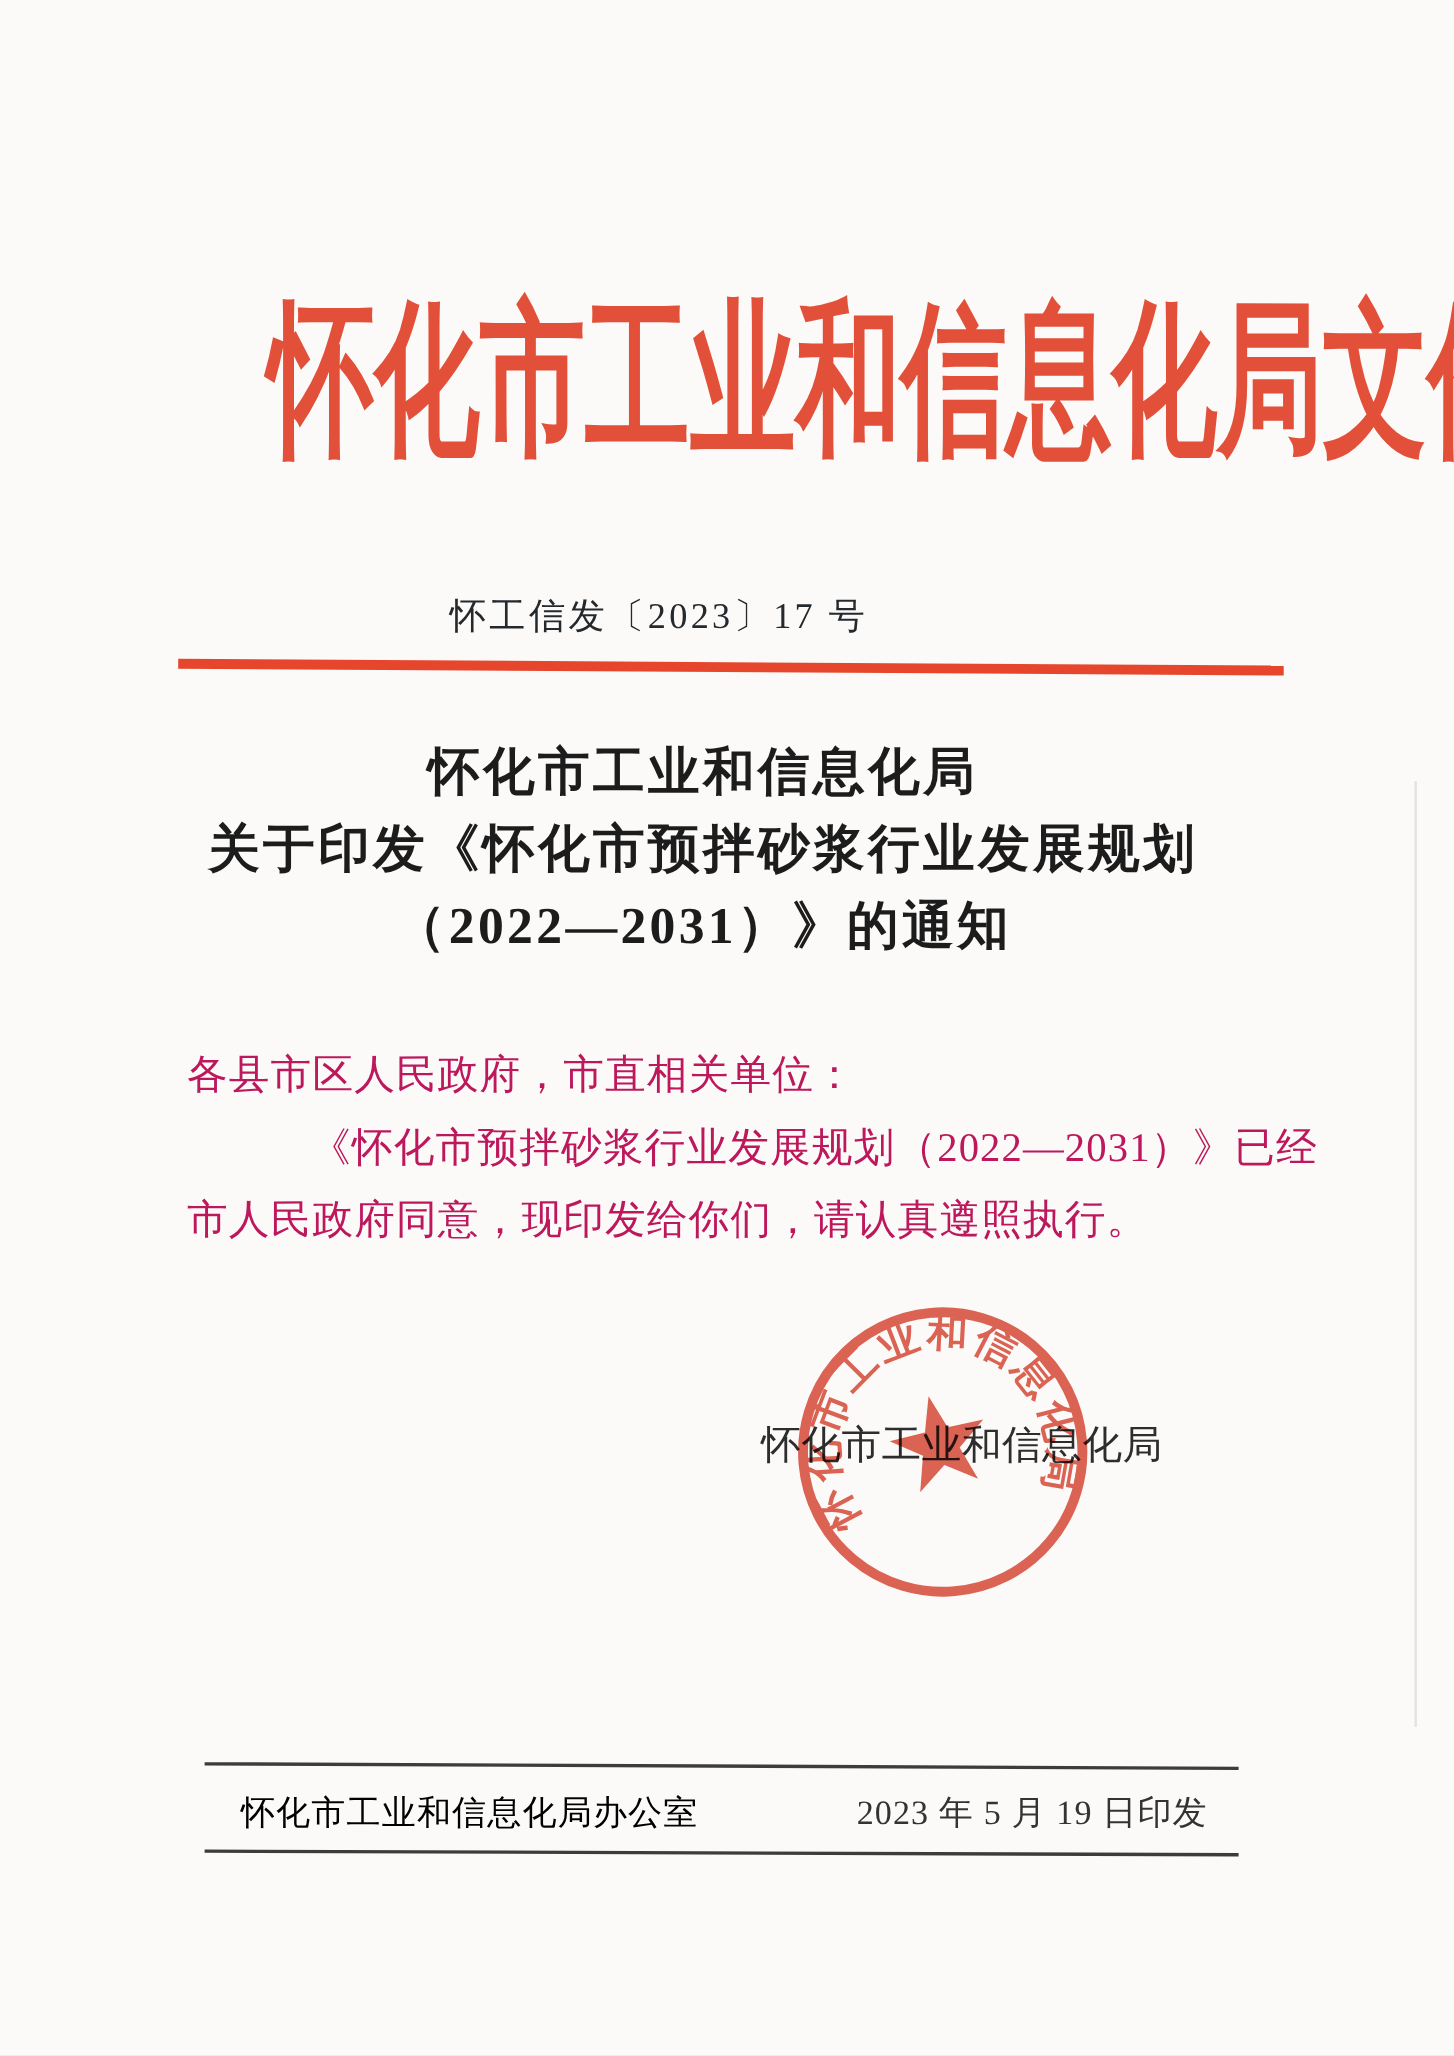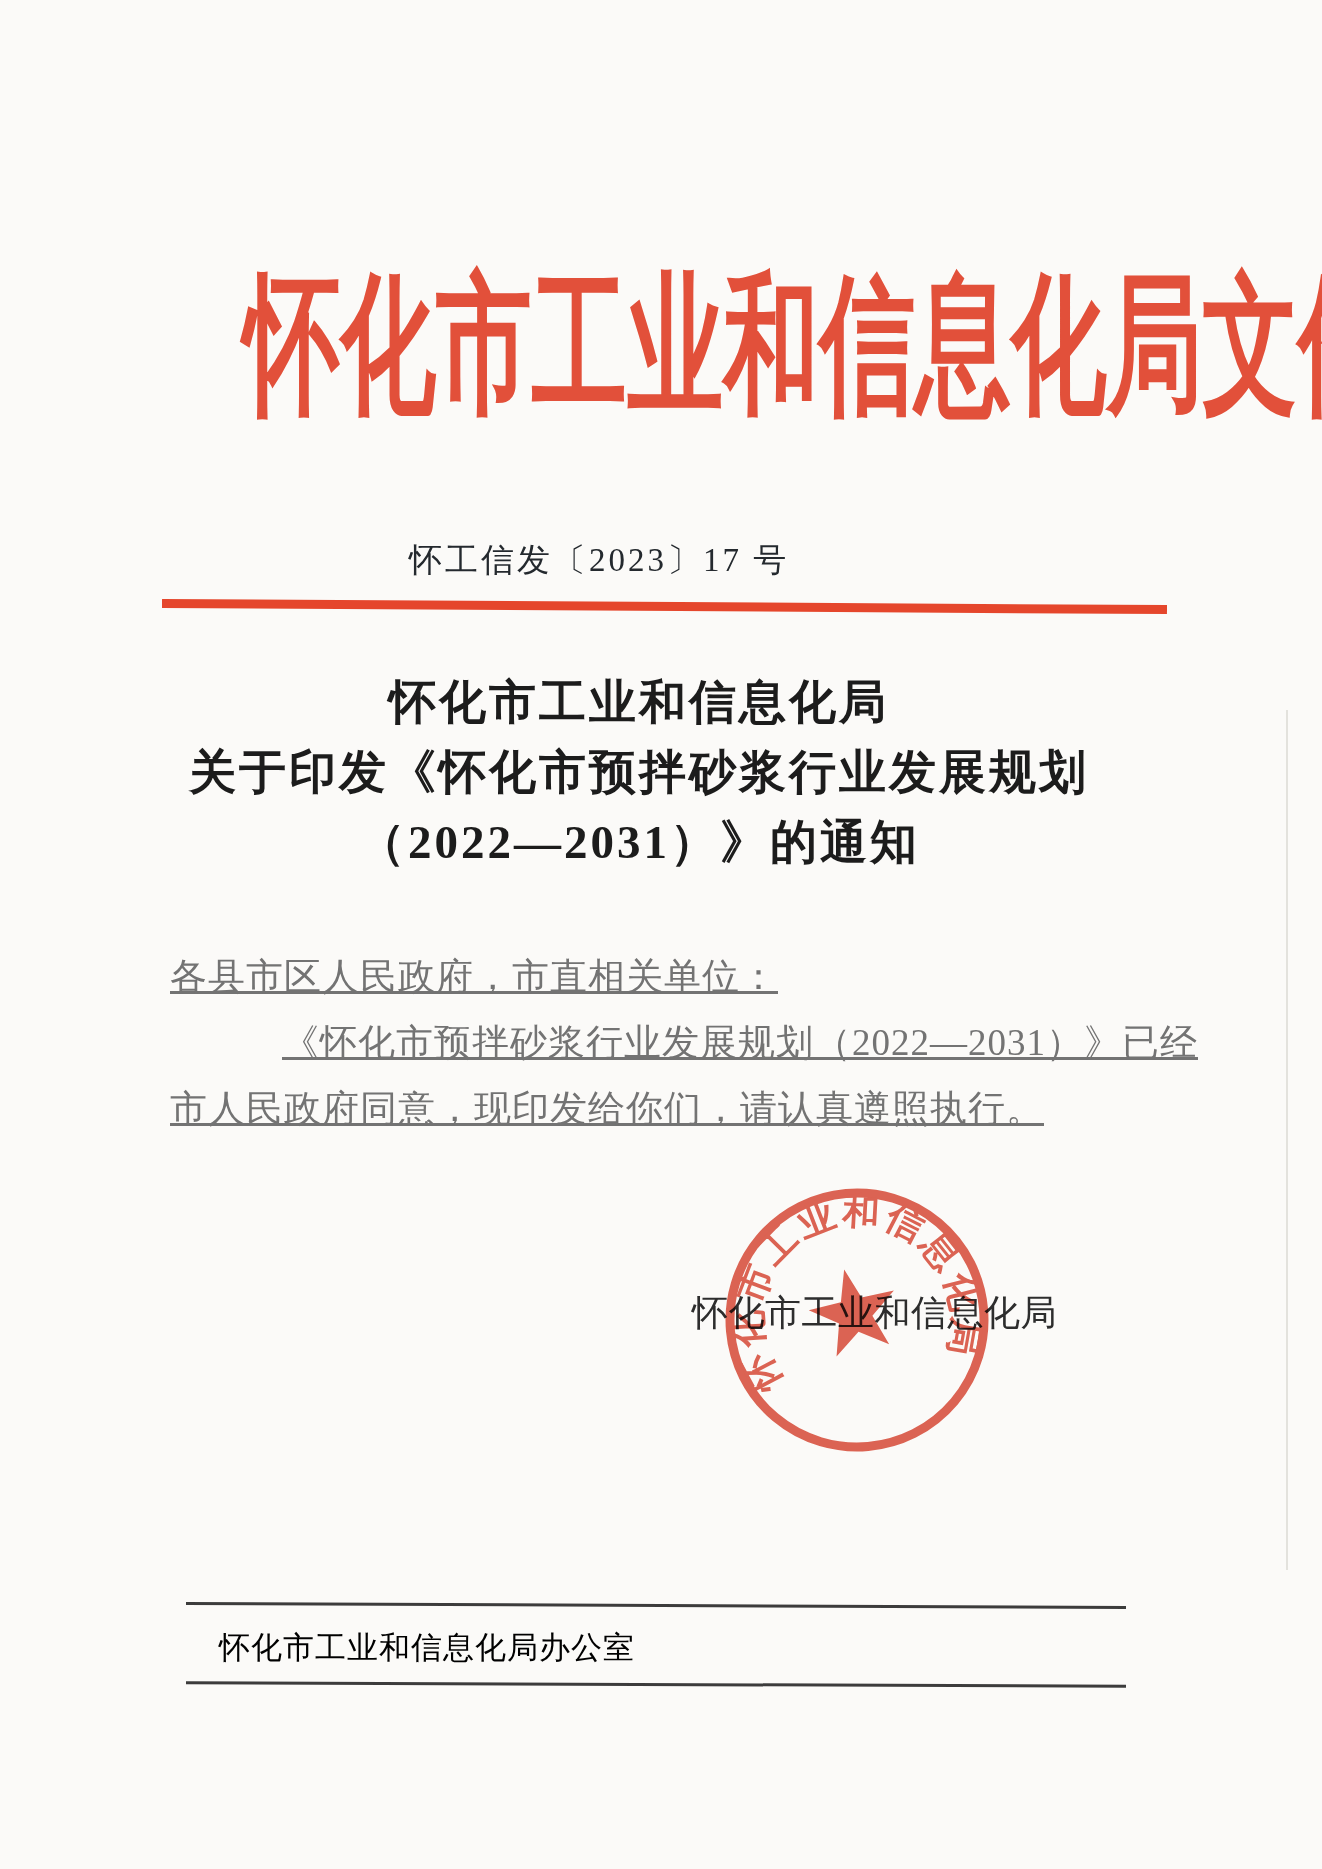--- a/index.html
+++ b/index.html
@@ -68,24 +68,23 @@
     font-weight: 700;
     line-height: 70px;
     letter-spacing: 3px;
     white-space: nowrap;
   }
 
   
   .body-line {
     position: absolute;
     font-size: 37px;
-    color: #737373;
+    color: #be185d;
     letter-spacing: 1px;
     white-space: nowrap;
-    text-decoration: underline;
   }
   .salutation { top: 952px; left: 170px; }
   .body-l2    { top: 1018px; left: 282px; text-align: center; }
   .body-l3    { top: 1084px; left: 170px; }
 
   
   .sign-agency {
     position: absolute;
     top: 1289px;
     left: 692px;
@@ -197,17 +196,18 @@
     </defs>
     <circle class="seal-ring" cx="138" cy="138" r="127"></circle>
     <text class="seal-text-group">
       <textPath href="#sealArc" startOffset="0">怀化市工业和信息化局</textPath>
     </text>
     <polygon class="seal-star" transform="rotate(-8 136 132)" points="136,86 146.6,117.4 179.7,117.8 153.1,137.6 163,169.2 136,150 109,169.2 118.9,137.6 92.3,117.8 125.4,117.4"></polygon>
   </svg>
 
   <div class="footer-rule footer-rule-top"></div>
   <div class="footer-office">怀化市工业和信息化局办公室</div>
+  <div class="footer-date">2023 年 5 月 19 日印发</div>
   <div class="footer-rule footer-rule-bottom"></div>
 
   <div class="scan-line"></div>
 
 </div>
 
 </body></html>

